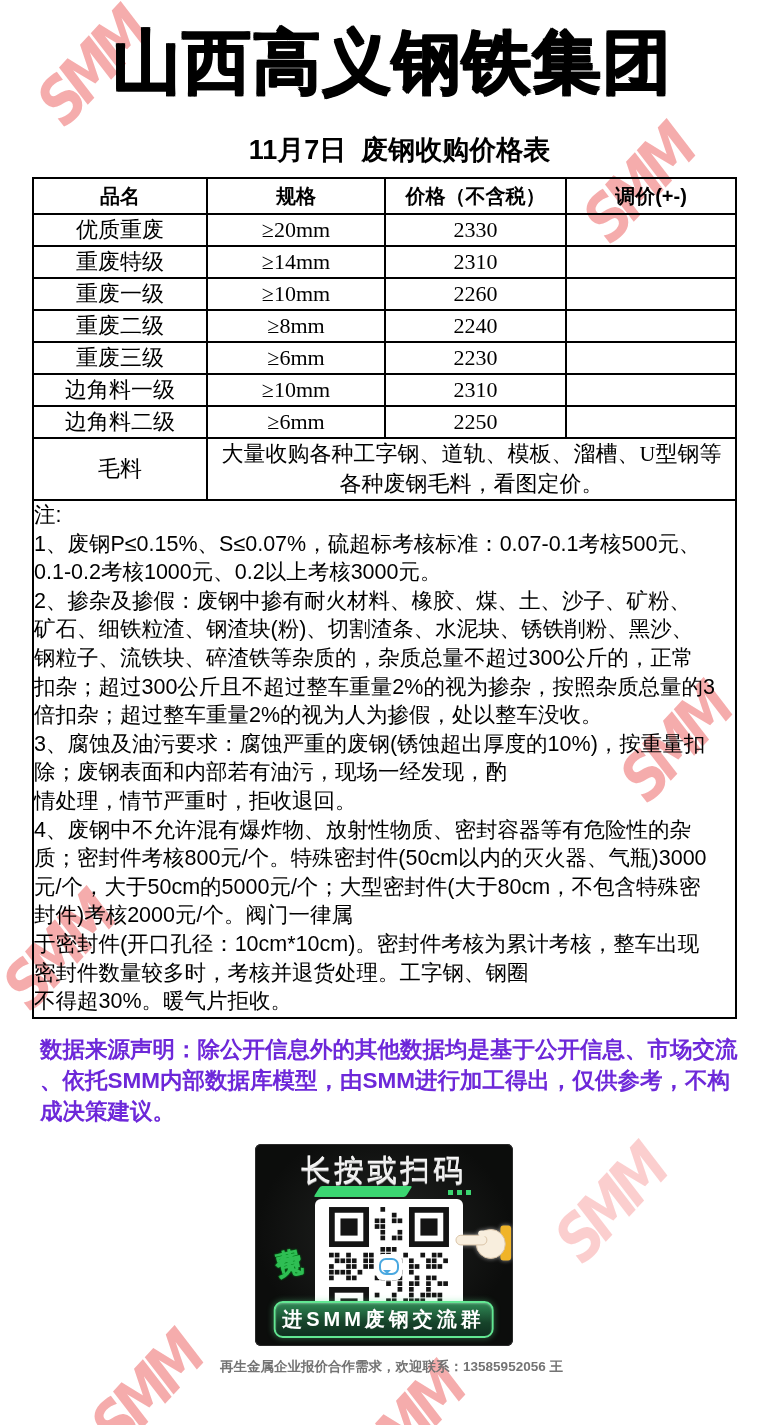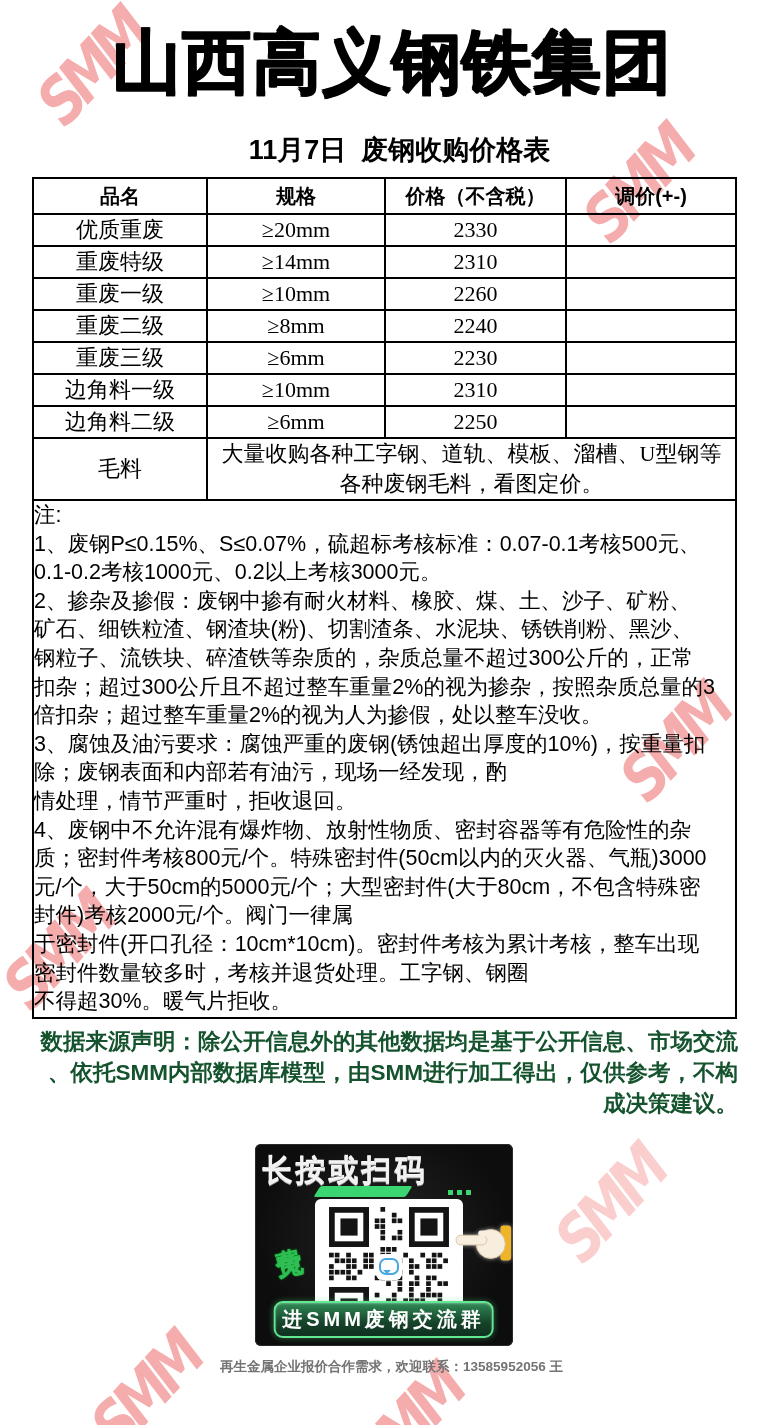--- a/index.html
+++ b/index.html
@@ -31,30 +31,30 @@
   table.price th,table.price td{border:2px solid #000;padding:0;overflow:hidden;}
   table.price th{font-size:20px;font-weight:900;height:34px;text-align:center;}
   th.th-price{text-align:left;padding-left:6px;}
   tr.data td{height:29px;text-align:center;font-family:"Liberation Serif","DejaVu Serif",serif;
              font-size:22px;font-weight:400;color:#000;}
   tr.mao td{height:60px;text-align:center;font-family:"Liberation Serif","DejaVu Serif",serif;font-size:22px;}
   td.mao-desc{white-space:pre-line;line-height:30px;border-radius:9px;}
   td.notes{height:516px;vertical-align:top;padding:1px 6px 0 6px;}
   .notes-text{font-size:21.5px;line-height:28.6px;color:#000;white-space:pre-line;text-align:left;}
 
-  .disclaimer{position:absolute;left:32px;top:1026px;width:706px;margin:0;
-              font-size:22.5px;font-weight:700;line-height:31px;color:#14532d;white-space:pre-line;text-align:right;}
+  .disclaimer{position:absolute;left:32px;top:1026px;width:706px;margin:8px;
+              font-size:22.5px;font-weight:700;line-height:31px;color:#6d28d9;white-space:pre-line;}
 
   
   .qr-banner{position:absolute;left:50%;top:1144px;transform:translateX(-50%);
              width:258px;height:202px;border-radius:6px;
              background:radial-gradient(ellipse at 50% 45%, #232523 0%, #0c0d0c 70%);
              box-shadow:0 0 0 1px #2a2a2a inset;}
-  .qr-title{position:absolute;top:7px;left:8px;width:100%;
-            font-size:30px;font-weight:700;letter-spacing:3px;color:#f1f1f1;
+  .qr-title{position:absolute;top:7px;left:0;width:100%;text-align:center;
+            font-size:30px;font-weight:400;letter-spacing:3px;color:#f1f1f1;
             text-shadow:0 1px 0 #888,0 -1px 0 #fff;}
   .qr-window{position:absolute;left:60px;top:42px;width:148px;height:152px;}
   .qr-tab{position:absolute;left:2px;top:0;width:92px;height:11px;background:#3bd671;
           transform:skewX(-32deg);border-radius:2px;}
   .qr-dots{position:absolute;right:10px;top:4px;width:5px;height:5px;background:#3bd671;
            box-shadow:9px 0 0 #3bd671,18px 0 0 #3bd671;}
   .qr-white{position:absolute;left:0;top:13px;width:148px;height:135px;background:#fff;
             border-radius:6px;display:flex;align-items:center;justify-content:center;}
   .qr-white svg{width:124px;height:124px;display:block;}
   .qr-center{position:absolute;left:50%;top:50%;transform:translate(-50%,-50%);

